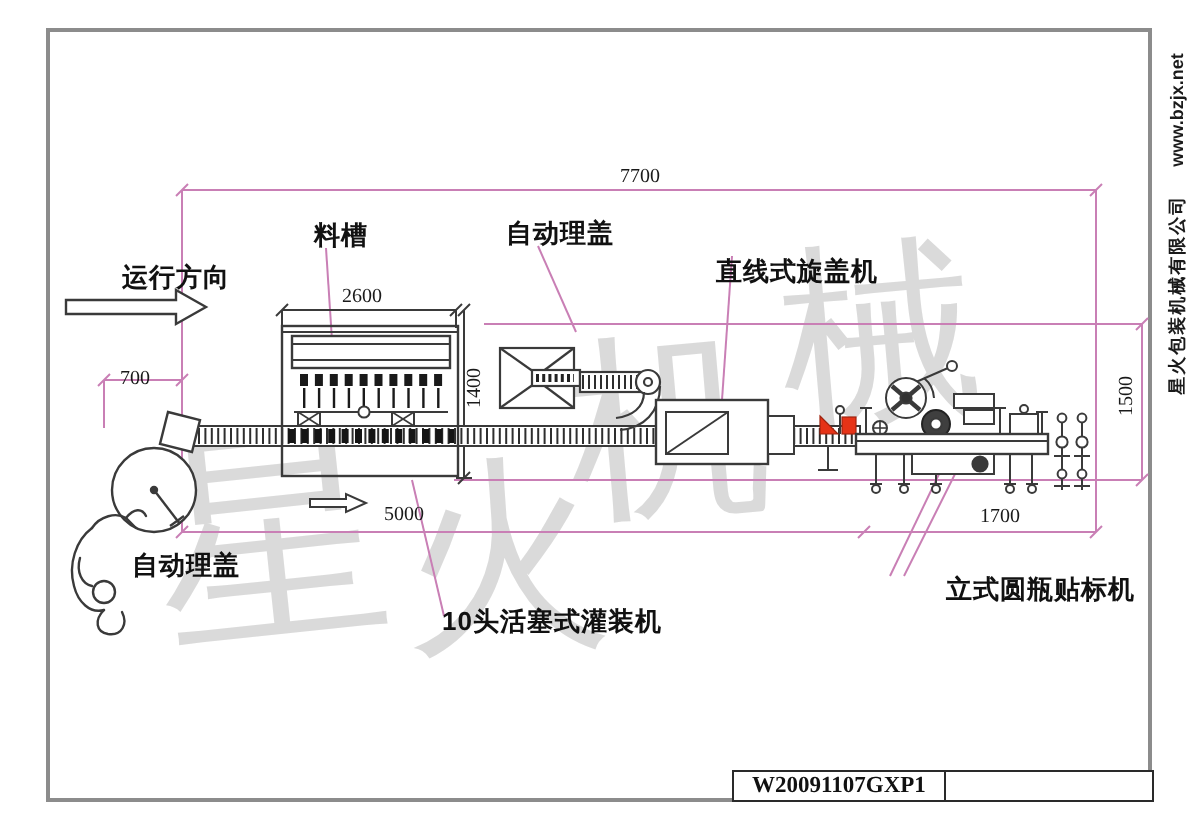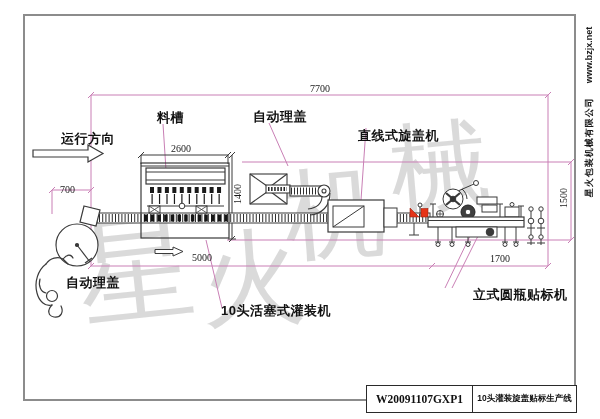--- a/index.html
+++ b/index.html
@@ -11,21 +11,21 @@
   .lbl{position:absolute;font-size:13px;font-weight:600;color:#111;
        letter-spacing:.5px;white-space:nowrap;line-height:1;}
   .dim{position:absolute;font-family:"Liberation Serif",serif;font-size:10px;
        color:#1a1a1a;white-space:nowrap;line-height:1;}
   .dim.rot{transform:translate(-50%,-50%) rotate(-90deg);}
   .wm{position:absolute;font-family:"DejaVu Serif",serif;color:#8f8f8f;opacity:.32;
       line-height:1;pointer-events:none;}
   .sidenote{position:absolute;left:589px;top:112px;transform:translate(-50%,-50%) rotate(-90deg);
       white-space:nowrap;font-size:9px;color:#1a1a1a;letter-spacing:1px;font-weight:600;}
   .sidenote .site{letter-spacing:0;margin-left:14px;font-weight:700;}
-  .titleblock{position:absolute;left:366px;top:385px;width:211px;height:28px;
+  .titleblock{position:absolute;left:366px;top:385px;width:211px;height:16px;
       display:flex;border:1.5px solid #2a2a2a;box-sizing:border-box;background:#fff;}
   .titleblock .cell{display:flex;align-items:center;justify-content:center;height:100%;
       box-sizing:border-box;}
   .titleblock .no{width:106px;border-right:1.5px solid #2a2a2a;
       font-family:"Liberation Serif",serif;font-size:11.5px;font-weight:700;color:#111;}
   .titleblock .name{flex:1;font-size:8.5px;font-weight:700;color:#111;}
 </style>
 </head>
 <body>
 
@@ -238,16 +238,15 @@
   <div class="dim" style="left:192px;top:253px;">5000</div>
   <div class="dim" style="left:490px;top:254px;">1700</div>
   <div class="dim rot" style="left:564px;top:198px;">1500</div>
 
   <div class="sidenote">
     <span>星火包装机械有限公司</span><span class="site">www.bzjx.net</span>
   </div>
 
   <div class="titleblock">
     <div class="cell no">W20091107GXP1</div>
-    <div class="cell name">10头灌装旋盖贴标生产线</div>
   </div>
 
 </div>
 
 </body></html>

